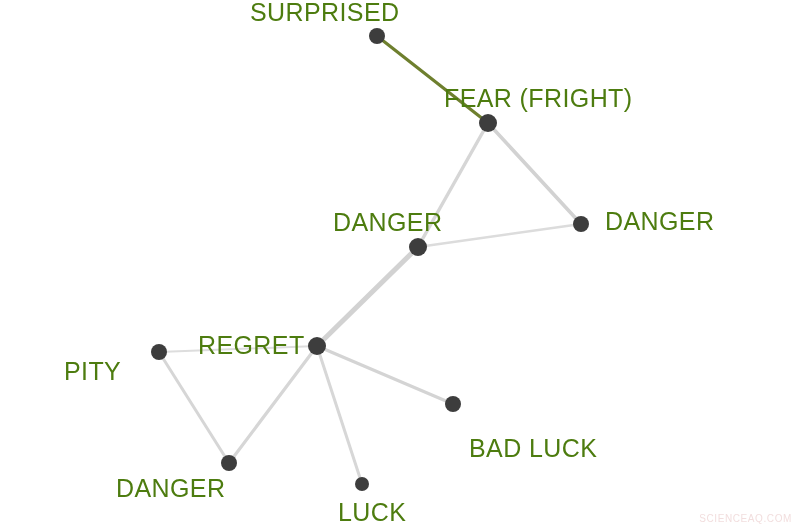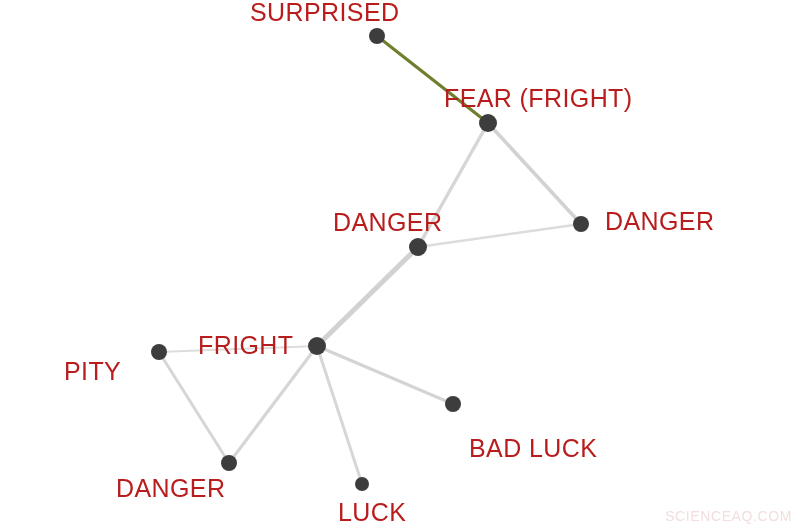--- a/index.html
+++ b/index.html
@@ -23,31 +23,31 @@
     position: absolute;
     top: 0;
     left: 0;
     width: 800px;
     height: 530px;
   }
   .node-label {
     position: absolute;
     font-family: "Liberation Sans", sans-serif;
     font-size: 25px;
-    color: #b91c1c;
+    color: #4d7c0f;
     letter-spacing: 0.4px;
     white-space: nowrap;
     line-height: 1;
   }
   .watermark {
     position: absolute;
     right: 8px;
     bottom: 6px;
     font-family: "Liberation Sans", sans-serif;
-    font-size: 14px;
+    font-size: 10px;
     letter-spacing: 0.6px;
     color: #f2dede;
     white-space: nowrap;
   }
 </style>
 </head>
 <body>
 
 <div id="graph-canvas">
 
@@ -75,21 +75,21 @@
         <circle cx="362" cy="484" r="7" fill="#3d3d3d"></circle>
         <circle cx="453" cy="404" r="8" fill="#3d3d3d"></circle>
       </g>
   </svg>
 
   <div id="label-layer">
       <div class="node-label" style="left: 250px; top: 0px;">SURPRISED</div>
       <div class="node-label" style="left: 444px; top: 86px;">FEAR (FRIGHT)</div>
       <div class="node-label" style="left: 605px; top: 209px;">DANGER</div>
       <div class="node-label" style="left: 333px; top: 210px;">DANGER</div>
-      <div class="node-label" style="left: 198px; top: 333px;">FRIGHT</div>
+      <div class="node-label" style="left: 198px; top: 333px;">REGRET</div>
       <div class="node-label" style="left: 64px; top: 339px; margin-top: 20px;">PITY</div>
       <div class="node-label" style="left: 116px; top: 476px;">DANGER</div>
       <div class="node-label" style="left: 338px; top: 500px;">LUCK</div>
       <div class="node-label" style="left: 469px; top: 410px; margin-top: 26px;">BAD LUCK</div>
     </div>
 
   <div class="watermark">SCIENCEAQ.COM</div>
 
 </div>
 

